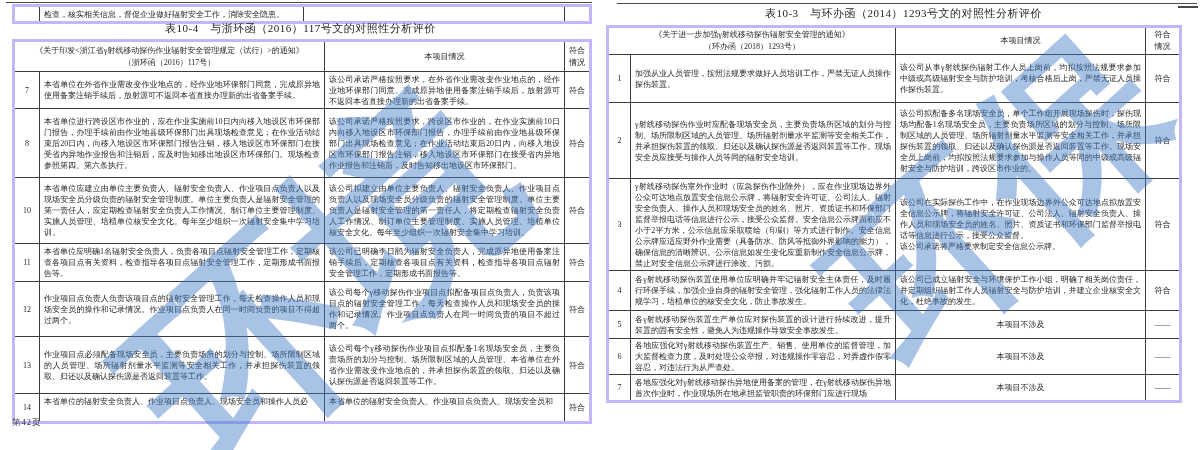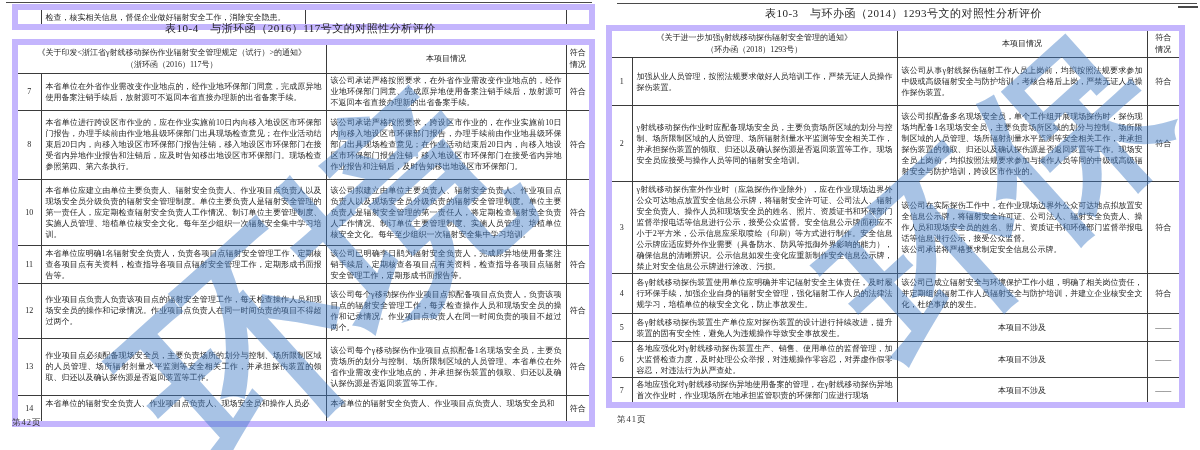--- a/index.html
+++ b/index.html
@@ -15,21 +15,21 @@
 
   .scanline { position: absolute; height: 1px; background: #4a4a4a; }
 
   .doc-table { position: absolute; border-collapse: collapse; table-layout: fixed; }
   .doc-table td {
     border: 1px solid #3b3b3b;
     font-size: 8px; line-height: 11px;
     vertical-align: middle; overflow: hidden;
     color: #262626;
   }
-  .doc-table { border: 6px solid #c4b5fd; padding-left: 36px; }
+  .doc-table { border: 3px solid #c4b5fd; padding-left: 36px; }
   td.num  { text-align: center; }
   td.crit, td.stat { text-align: justify; padding: 1px 4px; }
   td.stat-c { text-align: center; padding: 1px 4px; }
   td.comp { text-align: center; }
   tr.hdr td { text-align: center; font-size: 8px; line-height: 12px; padding: 1px 2px; }
   td.preline { white-space: pre-line; }
   tr.oneline td.crit, tr.oneline td.stat { white-space: nowrap; vertical-align: top; padding-top: 2px; }
 
   .title  { position: absolute; font-weight: normal; font-size: 11px; text-align: center; color: #1e1e1e; letter-spacing: 0.5px; }
   .footer { position: absolute; font-size: 8.5px; text-align: left; color: #333; letter-spacing: 1px; }
@@ -202,17 +202,16 @@
         </tr>
         <tr style="height:27px">
           <td class="num">7</td>
           <td class="crit">各地应强化对γ射线移动探伤异地使用备案的管理，在γ射线移动探伤异地首次作业时，作业现场所在地承担监管职责的环保部门应进行现场</td>
           <td class="stat-c">本项目不涉及</td>
           <td class="comp">——</td>
         </tr>
       </tbody>
     </table>
 
-    <div class="footer" style="left:15px; top:414px; width:573px;">第41页</div>
     <div class="wm" id="wm-right">环保</div>
   </div>
 
 </div>
 
 </body></html>

